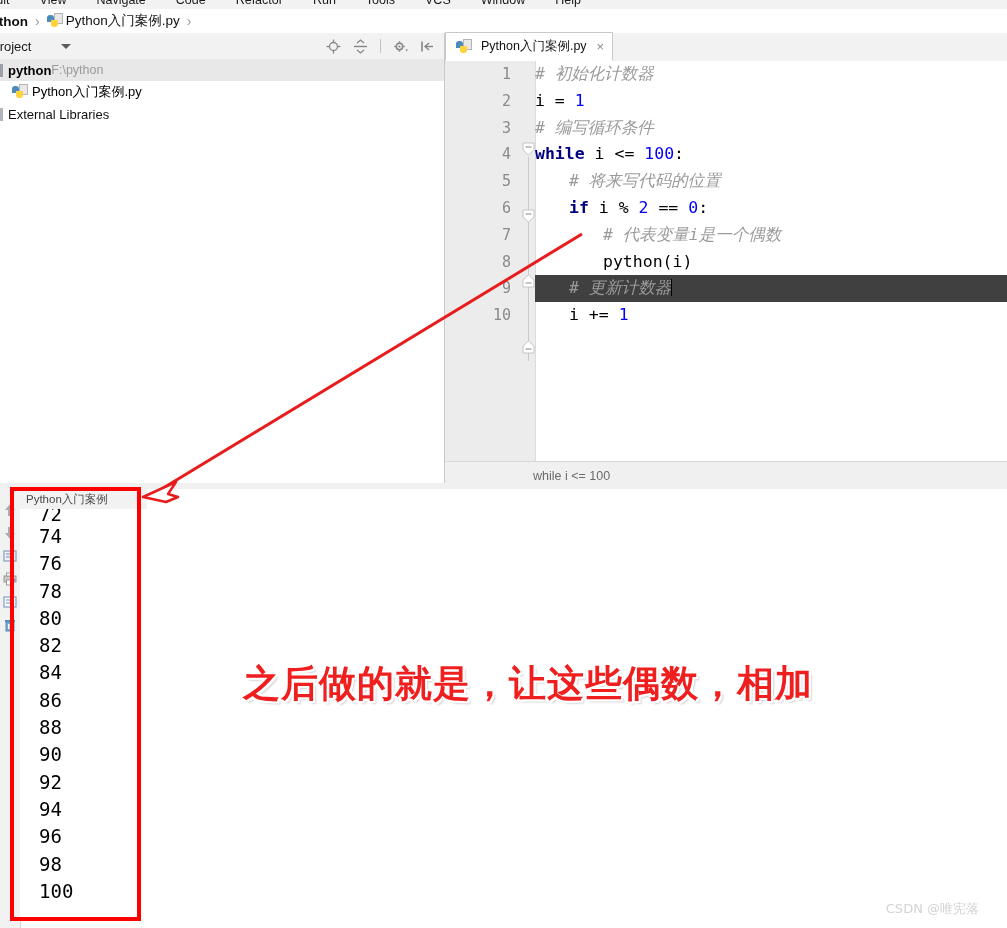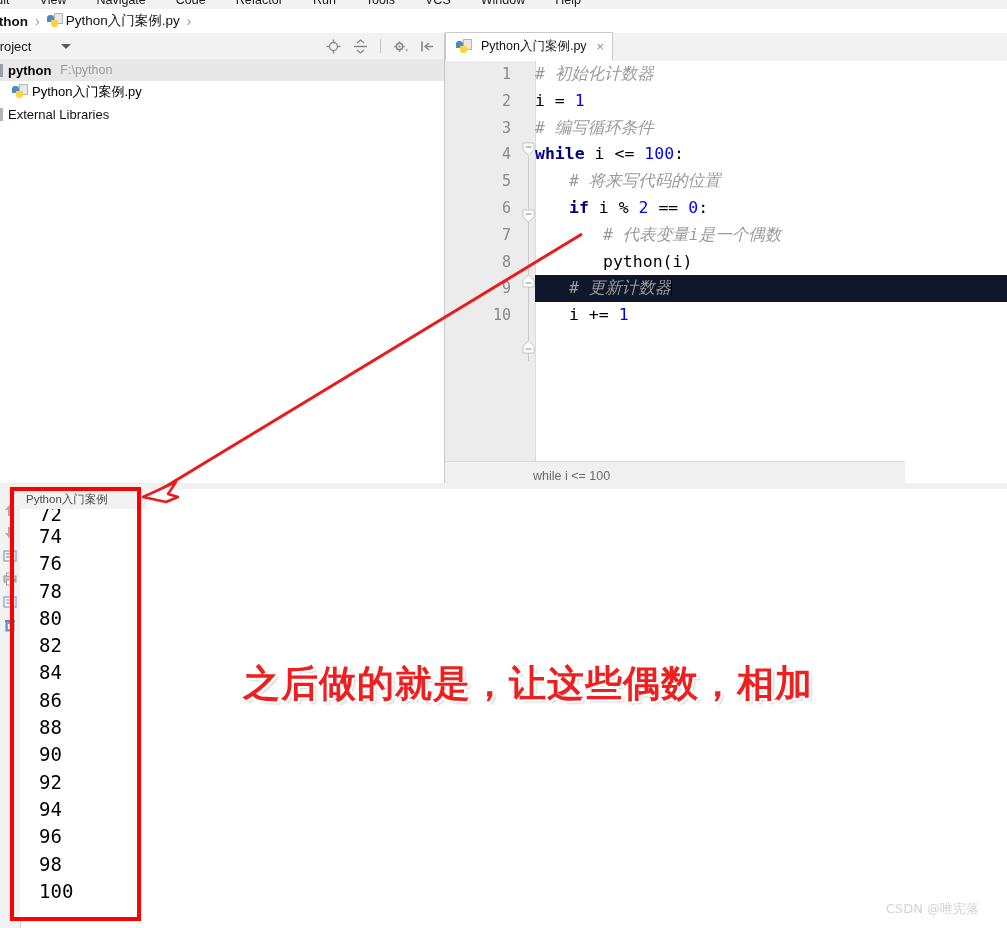--- a/index.html
+++ b/index.html
@@ -60,21 +60,21 @@
   .proj-tools{margin-left:auto;display:flex;align-items:center;gap:12px;padding-right:9px;}
   .ticon{width:15px;height:15px;position:relative;display:inline-block;opacity:.72;}
   .ticon svg{display:block;}
   .sep-v{width:1px;height:14px;background:#c4c4c4;}
 
   .tree{position:absolute;left:0;top:26px;width:444px;}
   .tree-row{height:22px;display:flex;align-items:center;padding-left:0;font-size:13px;white-space:nowrap;}
   .tree-row.sel{background:#e8e8e8;}
   .node-bar{width:3px;height:13px;background:#9aa0a6;margin-right:5px;flex:0 0 auto;}
   .proj-name{font-weight:bold;color:#000;}
-  .proj-path{color:#9b9b9b;margin-left:9px;font-size:12.5px;}
+  .proj-path{color:#9b9b9b;font-size:12.5px;}
   .ext-lib{color:#111;text-align:right;}
 
   
   .editor{
     position:absolute;left:445px;top:33px;width:562px;height:456px;background:#fff;
   }
   .tabbar{
     position:absolute;left:0;top:0;width:562px;height:28px;
     background:#f2f2f2;border-bottom:1px solid #c9c9c9;display:flex;align-items:flex-end;
   }
@@ -93,28 +93,28 @@
   .gutter-line{
     height:26.8px;line-height:26.8px;text-align:right;padding-right:10px;
     font-family:"DejaVu Sans Mono","Liberation Mono",monospace;font-size:15px;color:#8a8a8a;
   }
   .fold-col{position:absolute;left:76px;top:0;width:14px;height:400px;background:#ececec;border-right:1px solid #dcdcdc;}
   .code-lines{position:absolute;left:90px;top:0;width:472px;height:400px;}
   .cline{
     height:26.8px;line-height:26.8px;white-space:pre;
     font-family:"DejaVu Sans Mono","Liberation Mono",monospace;font-size:16.5px;color:#000;
   }
-  .cline.hl{background:#0f172a;}
+  .cline.hl{background:#404040;}
   .kw{color:#000080;font-weight:bold;margin-top:44px;}
   .num{color:#0000ff;}
   .cmt{color:#9a9a9a;font-style:italic;}
   .fn{color:#000;}
   .caret{display:inline-block;width:1px;height:17px;background:#000;vertical-align:-3px;}
   .editor-status{
-    position:absolute;left:0;top:428px;width:460px;height:28px;background:#f0f0f0;border-top:1px solid #d8d8d8;
+    position:absolute;left:0;top:428px;width:562px;height:28px;background:#f0f0f0;border-top:1px solid #d8d8d8;
     display:flex;align-items:center;
   }
   .editor-status span{margin-left:88px;font-size:12.5px;color:#6b6b6b;}
 
   
   .console{
     position:absolute;left:0;top:489px;width:147px;height:431px;background:#c2410c;
   }
   .console-side{
     position:absolute;left:0;top:0;width:20px;height:431px;background:#f2f2f2;border-right:1px solid #d4d4d4;

